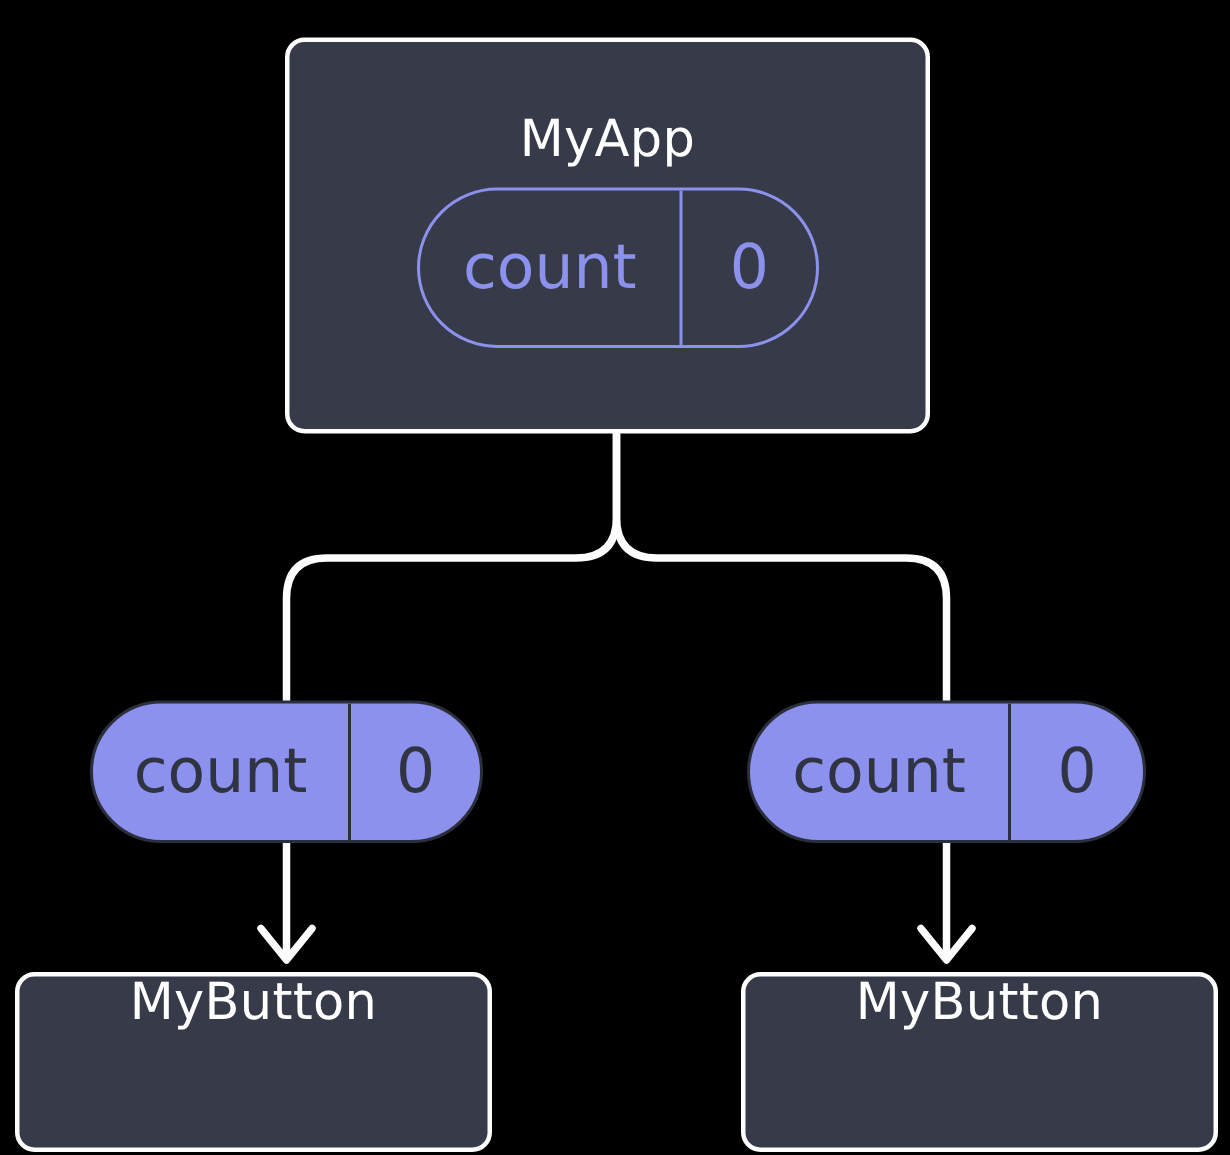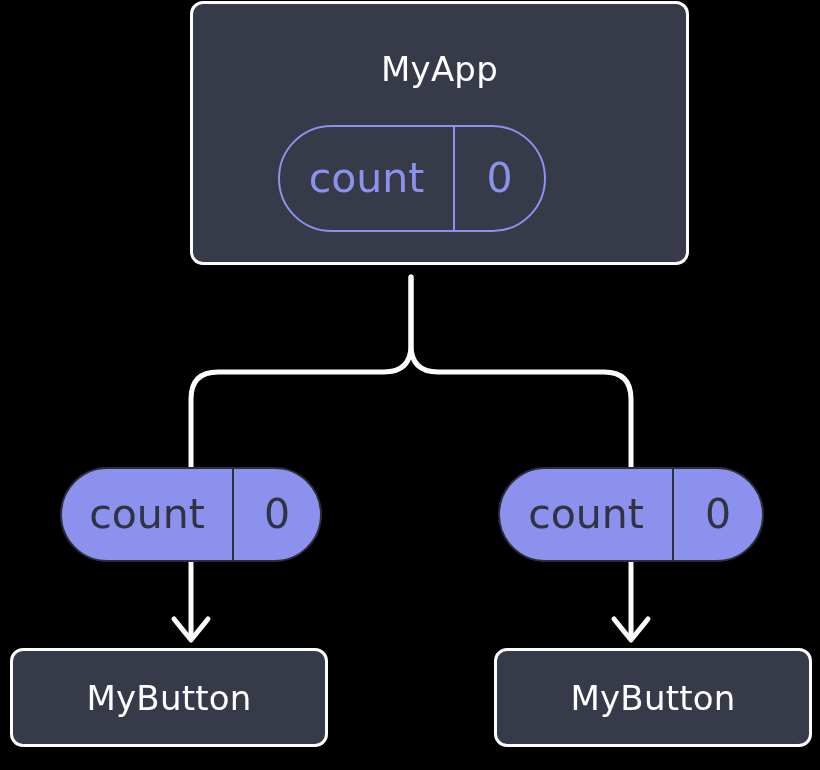--- a/index.html
+++ b/index.html
@@ -46,31 +46,30 @@
     font-size: 34px;
     font-weight: 400;
     letter-spacing: 0.2px;
     line-height: 1;
     white-space: nowrap;
   }
 
   
   #node-myapp {
     left: 190px;
-    top: 1px;
-    width: 499px;
+    top: 25px;
+    width: 430px;
     height: 264px;
     justify-content: flex-start;
     padding-top: 48px;
   }
 
   
   .leaf-box {
-    height: 99px;
-    justify-content: center;
+    height: 120px;
     padding-top: 0;
   }
   #node-mybutton-left {
     left: 10px;
     top: 648px;
     width: 318px;
   }
   #node-mybutton-right {
     left: 494px;
     top: 648px;

